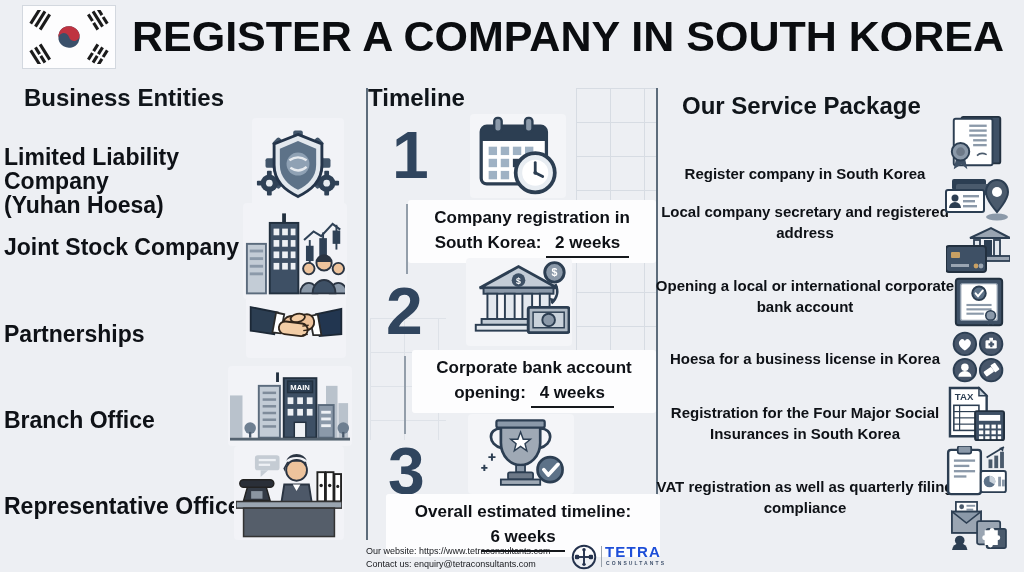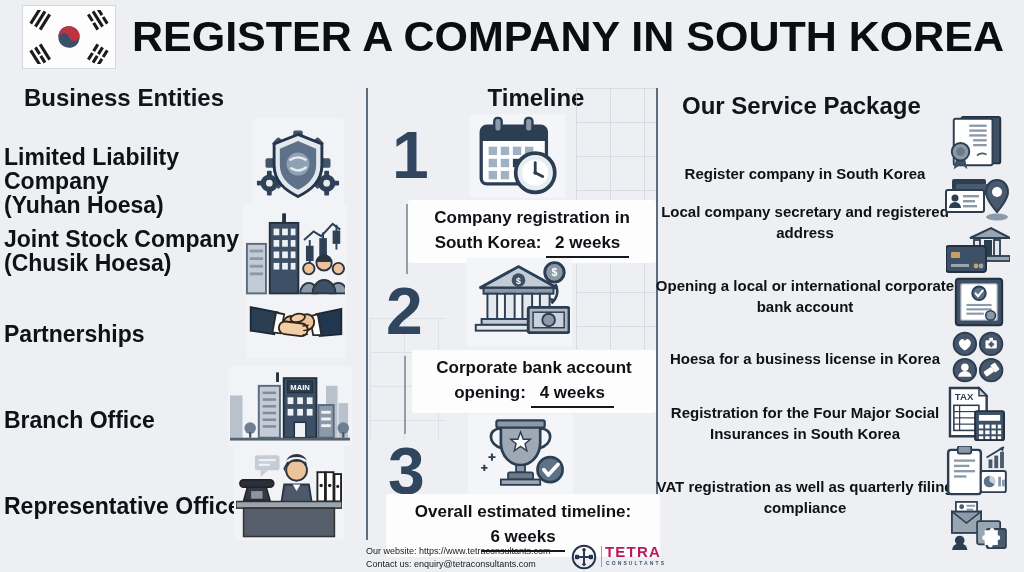--- a/index.html
+++ b/index.html
@@ -7,21 +7,21 @@
     position:relative;width:1024px;height:572px;background:#edeff3;
     font-family:"Liberation Sans",sans-serif;overflow:hidden;color:#0e1116;
   }
   .abs{position:absolute;}
   
   .flag-box{left:22px;top:5px;width:92px;height:62px;background:#fdfdfe;border:1px solid #d3d8df;display:flex;align-items:center;justify-content:center;}
   .main-title{left:118px;top:8px;width:900px;text-align:center;font-size:43px;font-weight:800;letter-spacing:0px;color:#0b0d10;line-height:56px;white-space:nowrap;}
   
   .col-heading{font-size:24px;font-weight:800;color:#10151a;}
   .h-be{left:24px;top:84px;}
-  .h-tl{left:368px;top:84px;width:288px;text-align:center;padding-left:24px;}
+  .h-tl{left:368px;top:84px;width:288px;}
   .h-sp{left:682px;top:84px;margin-top:8px;}
   .vline{width:2px;background:#5d6c7b;}
   .v1{left:366px;top:88px;height:452px;}
   .v2{left:656px;top:88px;height:452px;}
   .grid{background-image:
       repeating-linear-gradient(to right,#ccd3db 0 1px,transparent 1px 34px),
       repeating-linear-gradient(to bottom,#ccd3db 0 1px,transparent 1px 34px);}
   .g1{left:576px;top:88px;width:80px;height:268px;opacity:.65;}
   .g2{left:370px;top:318px;width:76px;height:122px;opacity:.45;}
   
@@ -32,21 +32,21 @@
   .connector{width:2px;background:#939eaa;}
   .step-icon{display:flex;align-items:center;justify-content:center;background:#f4f5f8;border-radius:4px;}
   .caption{background:#fdfdfe;text-align:center;font-weight:700;font-size:17px;line-height:25px;padding:5px 8px;border-radius:3px;}
   .duration{display:inline-block;border-bottom:2.5px solid #15181c;padding:0 9px 1px;}
   
   .svc{left:655px;width:300px;text-align:center;font-weight:700;font-size:15px;line-height:21px;}
   
   .footer-text{left:366px;top:545px;width:202px;text-align:left;font-size:9px;line-height:12.5px;color:#17191d;}
   .logo-circle{left:571px;top:544px;}
   .logo-div{left:601px;top:546px;width:1px;height:21px;background:#9aa3ad;}
-  .brand{left:605px;top:543px;font-size:15px;font-weight:800;color:#be185d;letter-spacing:1.2px;}
+  .brand{left:605px;top:543px;font-size:15px;font-weight:800;color:#1d4ed8;letter-spacing:1.2px;}
   .brand-sub{left:606px;top:560px;font-size:5px;font-weight:700;color:#41526d;letter-spacing:2.1px;}
 </style>
 </head>
 <body>
 
 <div class="page">
 
   <div class="abs flag-box">
     <svg width="84" height="54" viewBox="0 0 92 60">
       <rect x="0" y="0" width="92" height="60" fill="#fdfdfe"></rect>
@@ -142,23 +142,22 @@
       <circle cx="15" cy="64" r="3.5" fill="#e7ebf0"></circle>
         <circle cx="75" cy="64" r="3.5" fill="#e7ebf0"></circle>
       <path d="M45 13 L70 23 V45 C70 62 59 71 45 78 C31 71 20 62 20 45 V23 Z" fill="#e3e8ee" stroke="#24344a" stroke-width="3"></path>
       <path d="M45 20 L64 28 V45 C64 58 55 66 45 71 C35 66 26 58 26 45 V28 Z" fill="#5d7288"></path>
       <circle cx="45" cy="44" r="12" fill="#8fa1b4"></circle>
       <path d="M36 40 q9 -6 18 0" stroke="#e7ebf0" stroke-width="2.5" fill="none"></path>
       <path d="M37 48 q9 6 17 -1" stroke="#e7ebf0" stroke-width="2.5" fill="none"></path>
     </svg>
   </div>
 
-  <div class="abs be-label" style="top:227px;">
+  <div class="abs be-label" style="top:235px;">
     <div>Joint Stock Company</div>
-    <div>(Chusik Hoesa)</div>
   </div>
   <div class="abs be-icon" style="left:243px;top:203px;width:104px;height:96px;">
     <svg width="100" height="92" viewBox="0 0 105 95">
       <rect x="2" y="40" width="20" height="52" fill="#c3ccd6" stroke="#5b6b7d" stroke-width="2"></rect>
       <rect x="5" y="46" width="14" height="3" fill="#8b99a9"></rect>
         <rect x="5" y="54" width="14" height="3" fill="#8b99a9"></rect>
       <rect x="5" y="62" width="14" height="3" fill="#8b99a9"></rect>
         <rect x="5" y="70" width="14" height="3" fill="#8b99a9"></rect>
       <rect x="39" y="8" width="4" height="12" fill="#22303f"></rect>
       <rect x="26" y="18" width="30" height="74" fill="#3e5065" stroke="#22303f" stroke-width="2"></rect>

